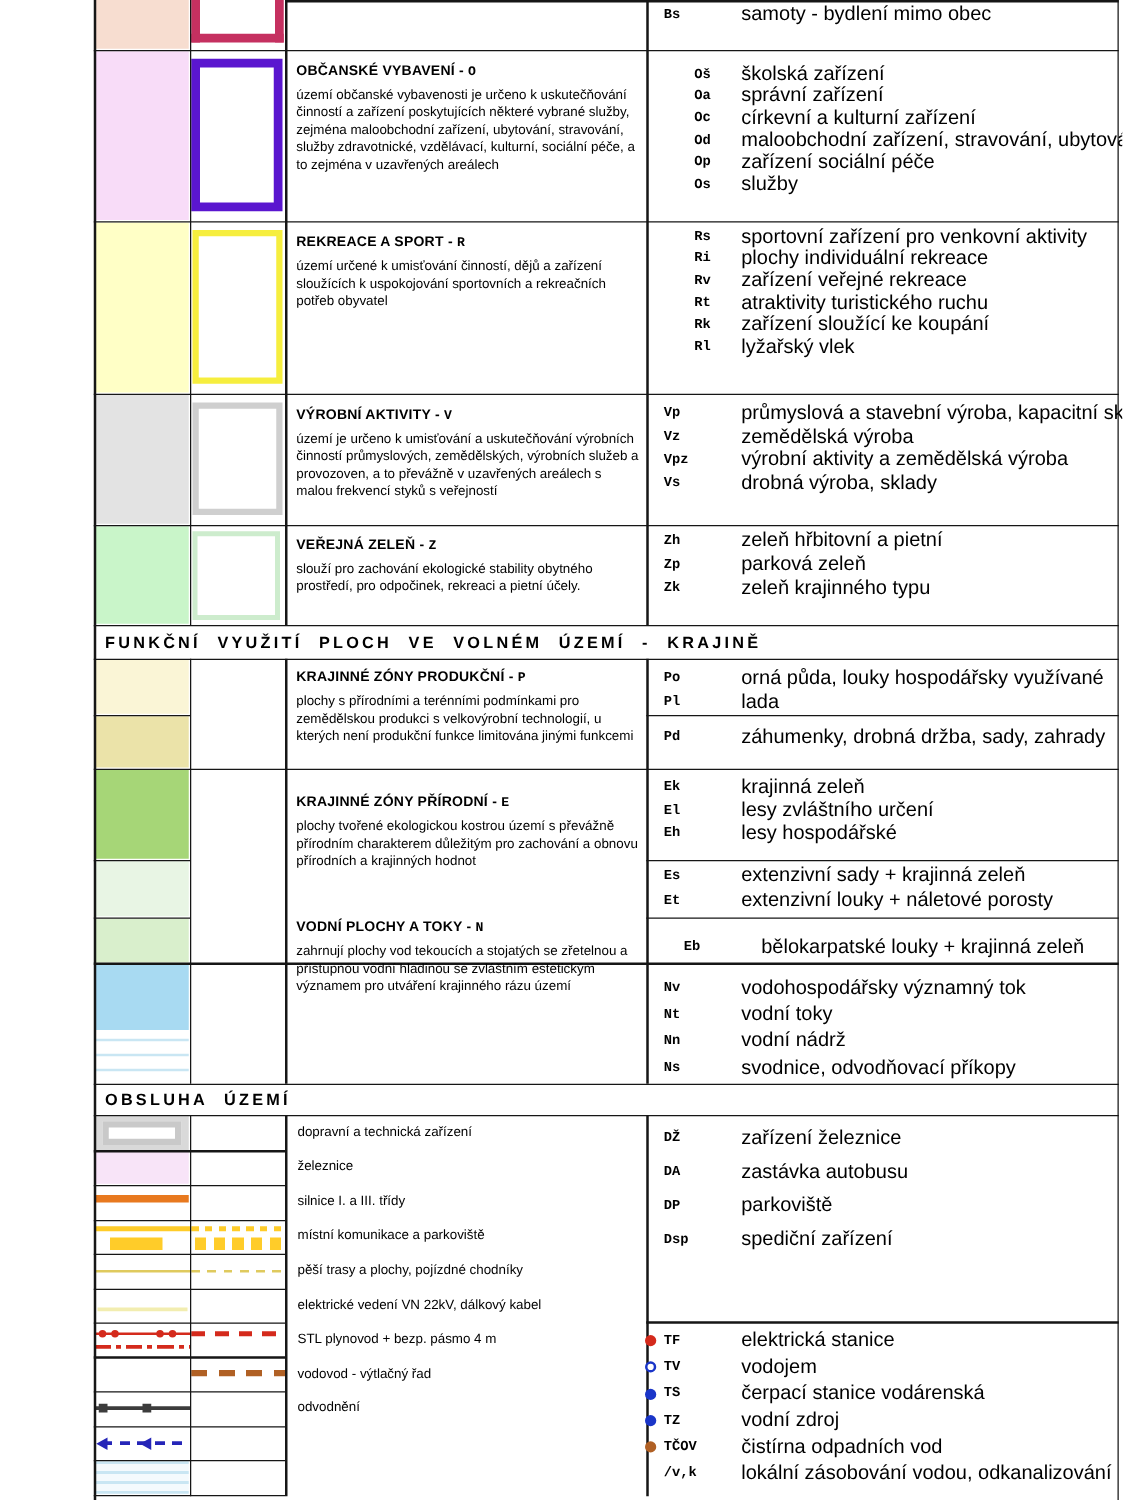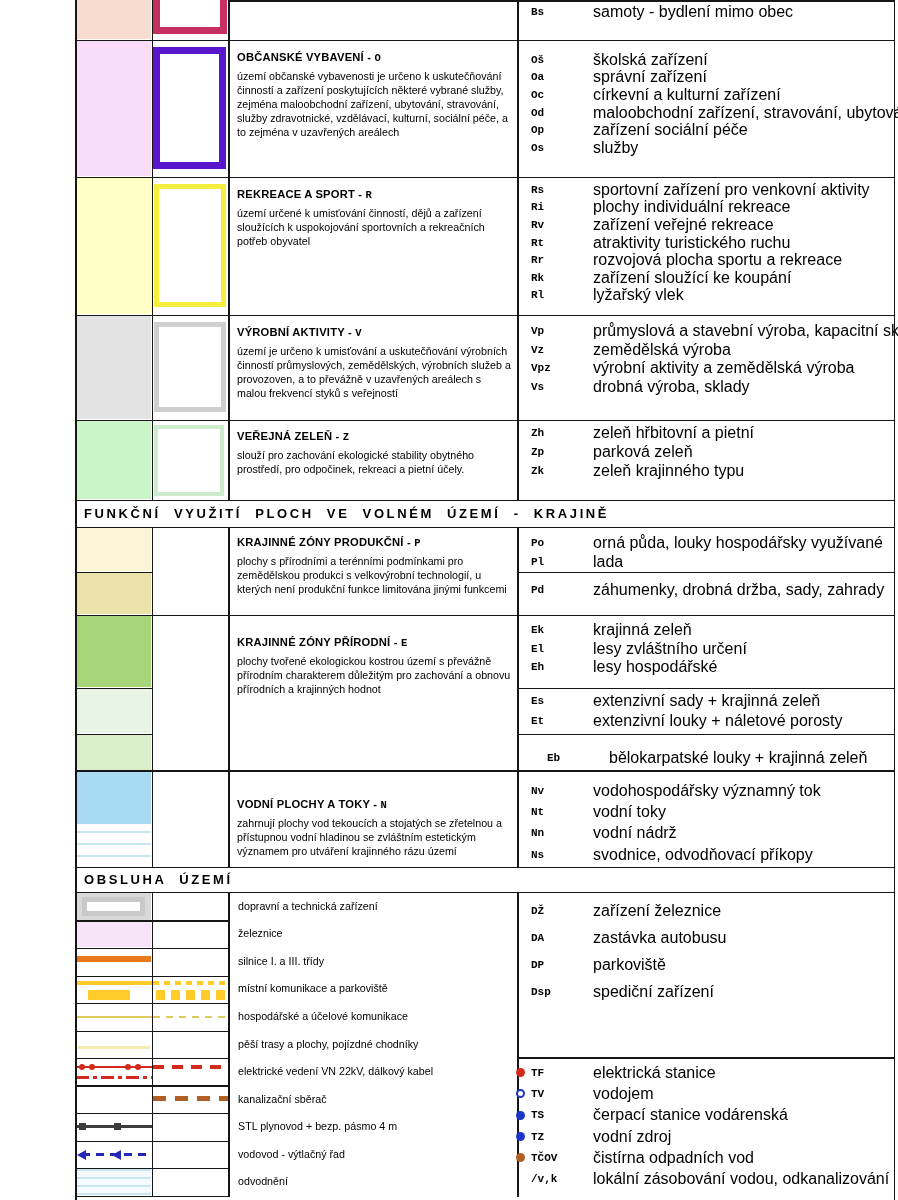--- a/index.html
+++ b/index.html
@@ -171,21 +171,21 @@
   <div class="sec" style="top:535px;">
     <div class="t"><span>KRAJINNÉ ZÓNY PRODUKČNÍ</span> <span>-</span> <span class="mono">P</span></div>
     <p class="d">plochy s přírodními a terénními podmínkami pro zemědělskou produkci s velkovýrobní technologií, u kterých není produkční funkce limitována jinými funkcemi</p>
   </div>
 
   <div class="sec" style="top:623px;margin-top:12px;">
     <div class="t"><span>KRAJINNÉ ZÓNY PŘÍRODNÍ</span> <span>-</span> <span class="mono">E</span></div>
     <p class="d">plochy tvořené ekologickou kostrou území s převážně přírodním charakterem důležitým pro zachování a obnovu přírodních a krajinných hodnot</p>
   </div>
 
-  <div class="sec" style="top:797px;">
+  <div class="sec" style="top:735px;">
     <div class="t"><span>VODNÍ PLOCHY A TOKY</span> <span>-</span> <span class="mono">N</span></div>
     <p class="d">zahrnují plochy vod tekoucích a stojatých se zřetelnou a přístupnou vodní hladinou se zvláštním estetickým významem pro utváření krajinného rázu území</p>
   </div>
 
   <div class="codes" style="top:3px;--lh:17.5px;">
     <div class="crow" style="height:17.5px;">
       <span class="code">Bs</span>
       <span class="clabel">samoty - bydlení mimo obec</span>
     </div>
   </div>
@@ -235,24 +235,20 @@
   <div class="crow">
     <span class="code">Rv</span>
     <span class="clabel">zařízení veřejné rekreace</span>
   </div>
 
   <div class="crow">
     <span class="code">Rt</span>
     <span class="clabel">atraktivity turistického ruchu</span>
   </div>
 
-  <div class="crow">
-    <span class="code">Rr</span>
-    <span class="clabel">rozvojová plocha sportu a rekreace</span>
-  </div>
 
   <div class="crow">
     <span class="code">Rk</span>
     <span class="clabel">zařízení sloužící ke koupání</span>
   </div>
 
   <div class="crow">
     <span class="code">Rl</span>
     <span class="clabel">lyžařský vlek</span>
   </div>
@@ -434,51 +430,45 @@
   </div>
 
   <div class="trow">
     <span>silnice I. a III. třídy</span>
   </div>
 
   <div class="trow">
     <span>místní komunikace a parkoviště</span>
   </div>
 
-  <div class="trow">
-    <span>hospodářské a účelové komunikace</span>
-  </div>
 
   <div class="trow">
     <span>pěší trasy a plochy, pojízdné chodníky</span>
   </div>
 
   <div class="trow">
     <span>elektrické vedení VN 22kV, dálkový kabel</span>
   </div>
 
-  <div class="trow">
-    <span>kanalizační sběrač</span>
-  </div>
 
   <div class="trow">
     <span>STL plynovod + bezp. pásmo 4 m</span>
   </div>
 
   <div class="trow">
     <span>vodovod - výtlačný řad</span>
   </div>
 
   <div class="trow">
     <span>odvodnění</span>
   </div>
 </div>
 
 </div>
 
 <style>
-  .rows-17 .crow{height:17.6px;}
+  .rows-17 .crow{height:17.6px;text-align:center;}
   .rows-18 .crow{height:18.6px;}
   .rows-19 .crow{height:19.3px;}
   .rows-20 .crow{height:20px;}
   .rows-21 .crow{height:21.3px;}
   .rows-27 .crow{height:27.2px;}
 </style>
 
 </body></html>

